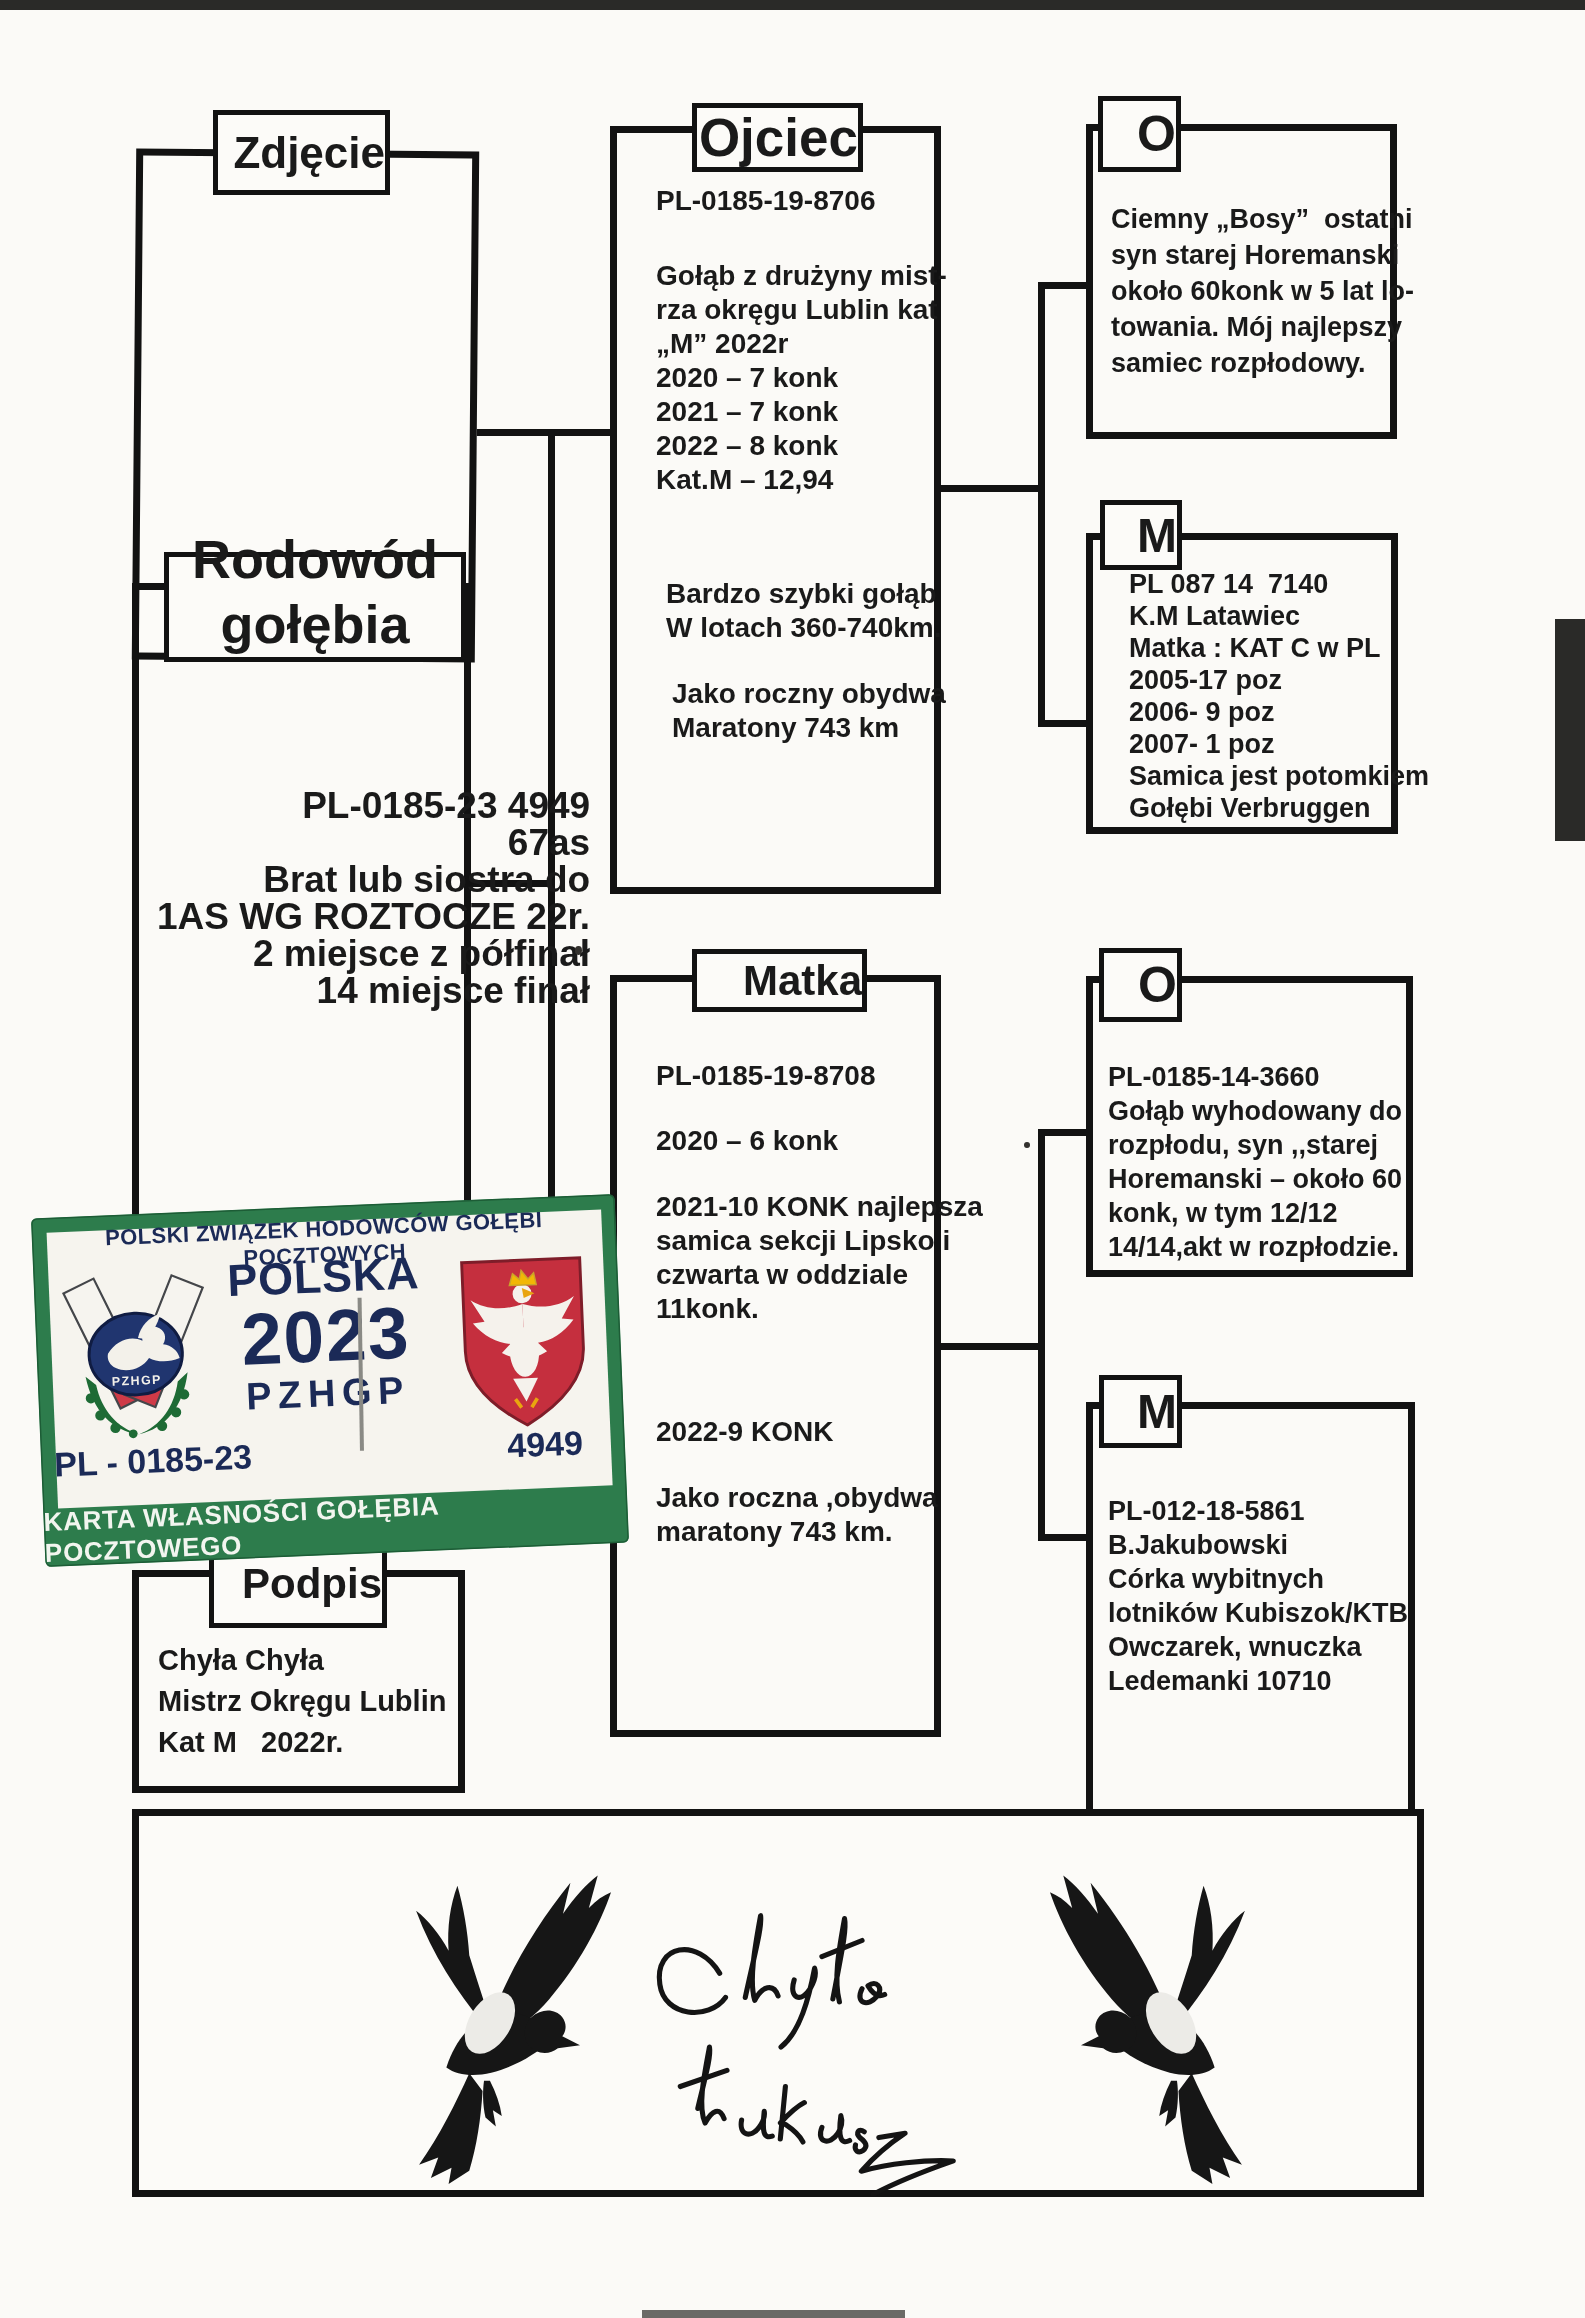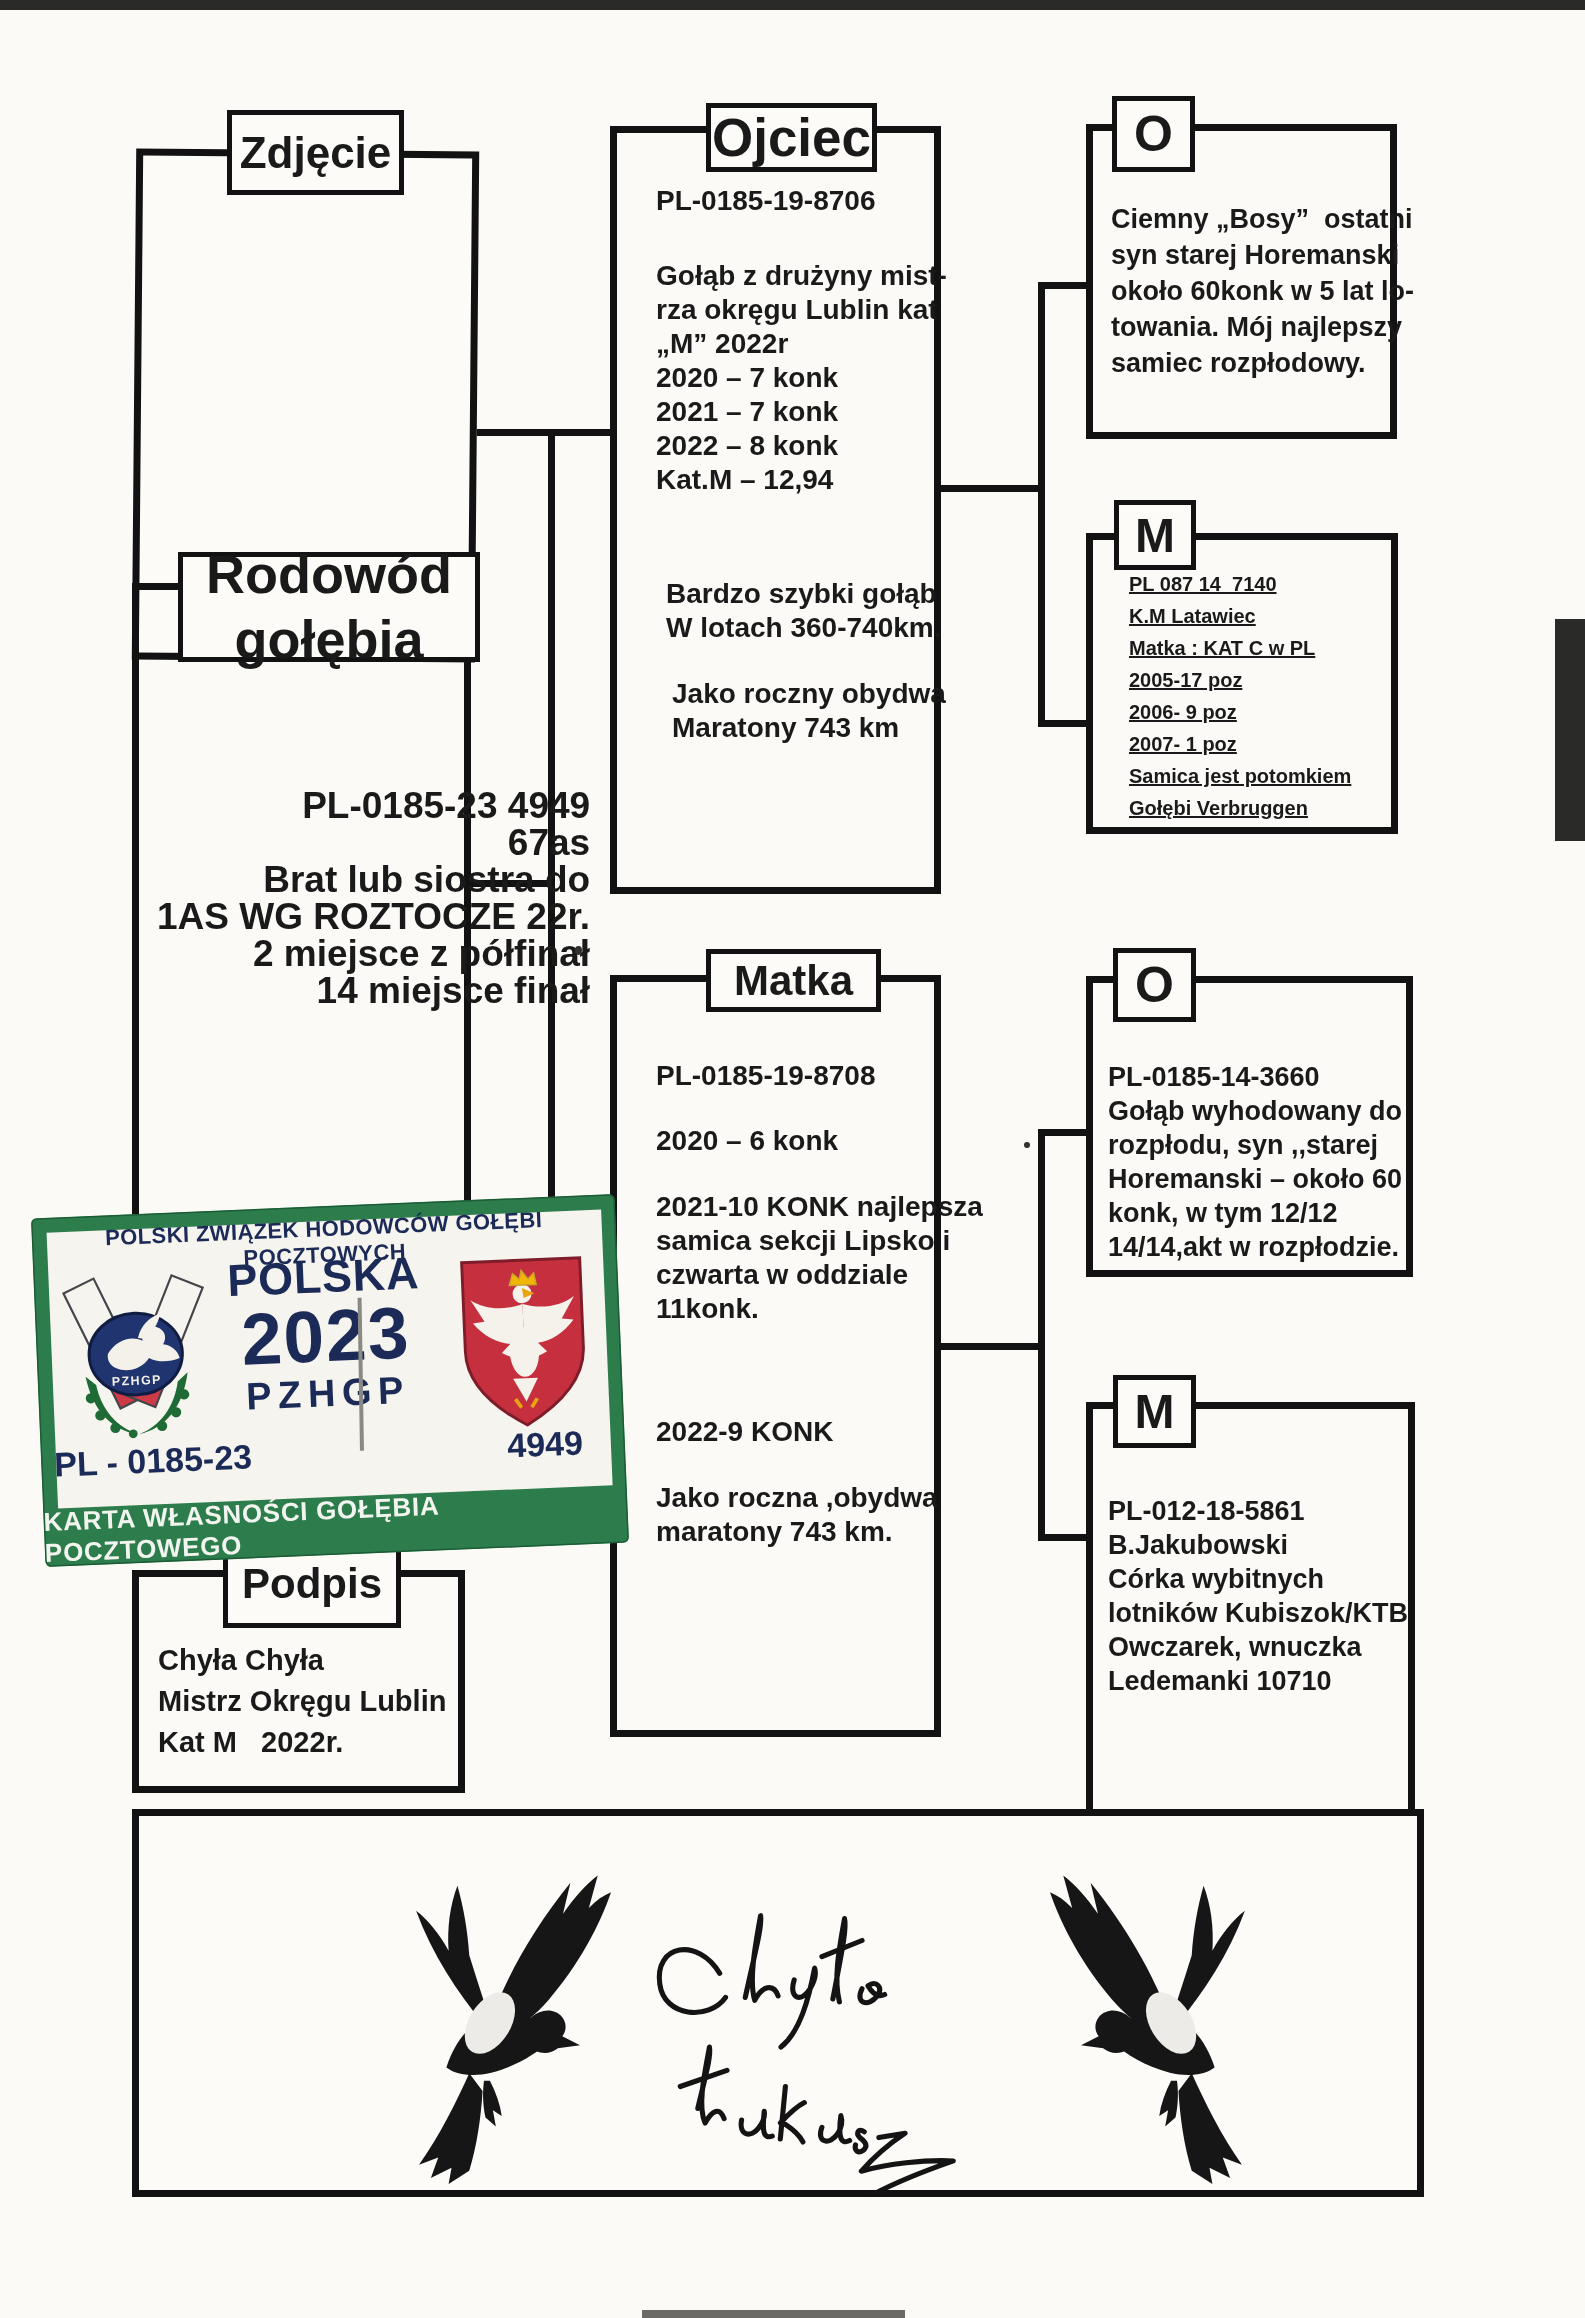--- a/index.html
+++ b/index.html
@@ -1,21 +1,21 @@
 <!DOCTYPE html>
 <html style="font-size:11.7px"><head>
 <meta charset="utf-8">
 <style>
   html,body{margin:0;padding:0;background:#e9e8e4;}
   #page{position:relative;width:1586px;height:2319px;background:#fbfaf7;overflow:hidden;
         font-family:"Liberation Sans","DejaVu Sans",sans-serif;color:#1a1a1a;}
   *{box-sizing:border-box;}
   .box{position:absolute;border:7.3px solid #121212;z-index:3;background:transparent;}
   .labelbox{position:absolute;border:5.1px solid #121212;background:#fcfbf8;z-index:6;
-            display:flex;align-items:center;justify-content:center;text-align:center;font-weight:700;margin-left:14px;}
+            display:flex;align-items:center;justify-content:flex-end;text-align:center;font-weight:700;}
   .lines{position:absolute;z-index:4;font-weight:600;}
   .tl{white-space:pre;}
   .hl,.vl{position:absolute;background:#121212;z-index:2;}
   .artifact{position:absolute;background:#2a2a28;z-index:9;}
   .speck{position:absolute;background:#33312e;border-radius:50%;z-index:5;}
 
   
   #card{position:absolute;left:38px;top:1206px;width:584px;height:349px;z-index:8;
         transform:rotate(-2.4deg);transform-origin:50% 50%;
         background:#2d7c4c;border-radius:5.8px;box-shadow:0 0 0 1.5px #1d5c36 inset;}
@@ -138,21 +138,21 @@
       <div class="tl">syn starej Horemanski</div>
       <div class="tl">około 60konk w 5 lat lo-</div>
       <div class="tl">towania. Mój najlepszy</div>
       <div class="tl">samiec rozpłodowy.</div>
     </div>
 
   <div class="box" style="left:1086px;top:533px;width:312px;height:301px;"></div>
   <div class="labelbox" style="left:1100px;top:500px;width:82px;height:70px;font-size:48px;">
     <span>M</span>
   </div>
-  <div class="lines" style="left:1129px;top:568px;font-size:20px;line-height:32px;text-decoration:underline;">
+  <div class="lines" style="left:1129px;top:568px;font-size:27px;line-height:32px;">
       <div class="tl">PL 087 14  7140</div>
       <div class="tl">K.M Latawiec</div>
       <div class="tl">Matka : KAT C w PL</div>
       <div class="tl">2005-17 poz</div>
       <div class="tl">2006- 9 poz</div>
       <div class="tl">2007- 1 poz</div>
       <div class="tl">Samica jest potomkiem</div>
       <div class="tl">Gołębi Verbruggen</div>
     </div>
 

